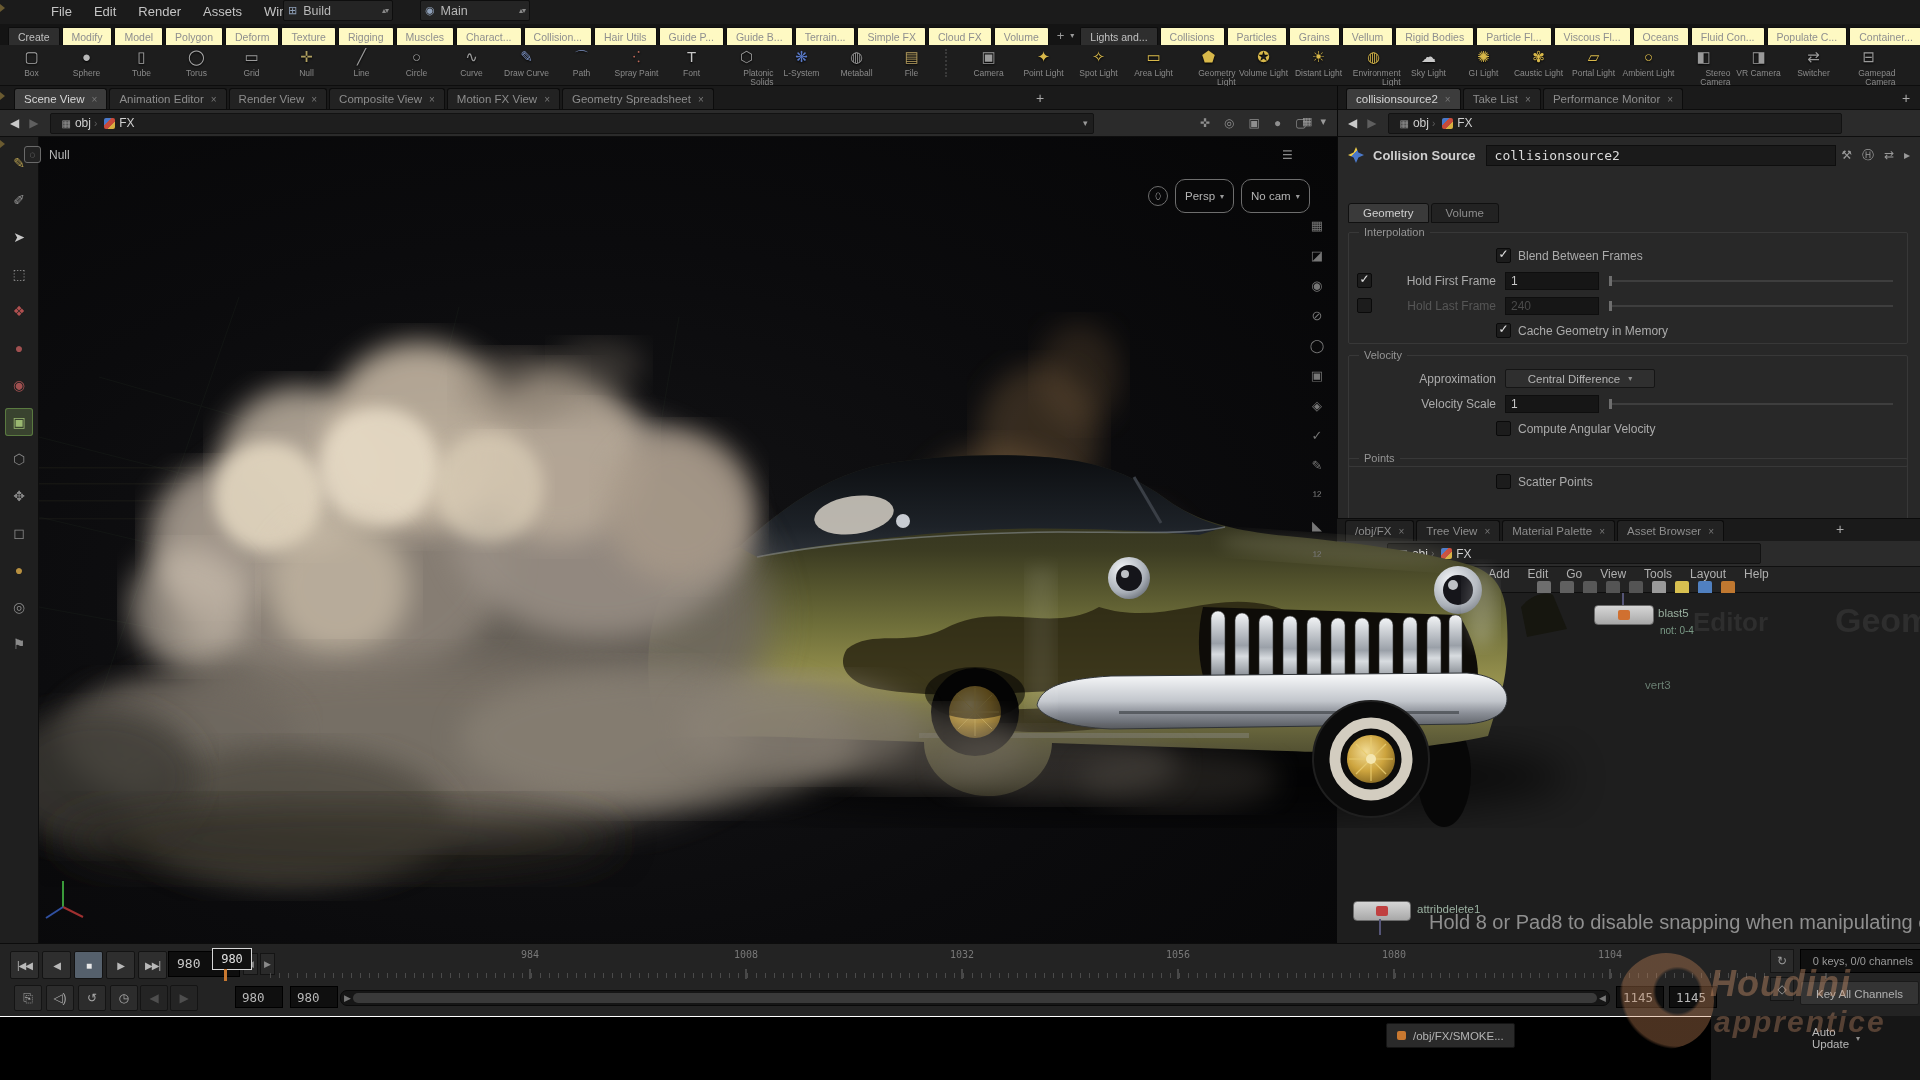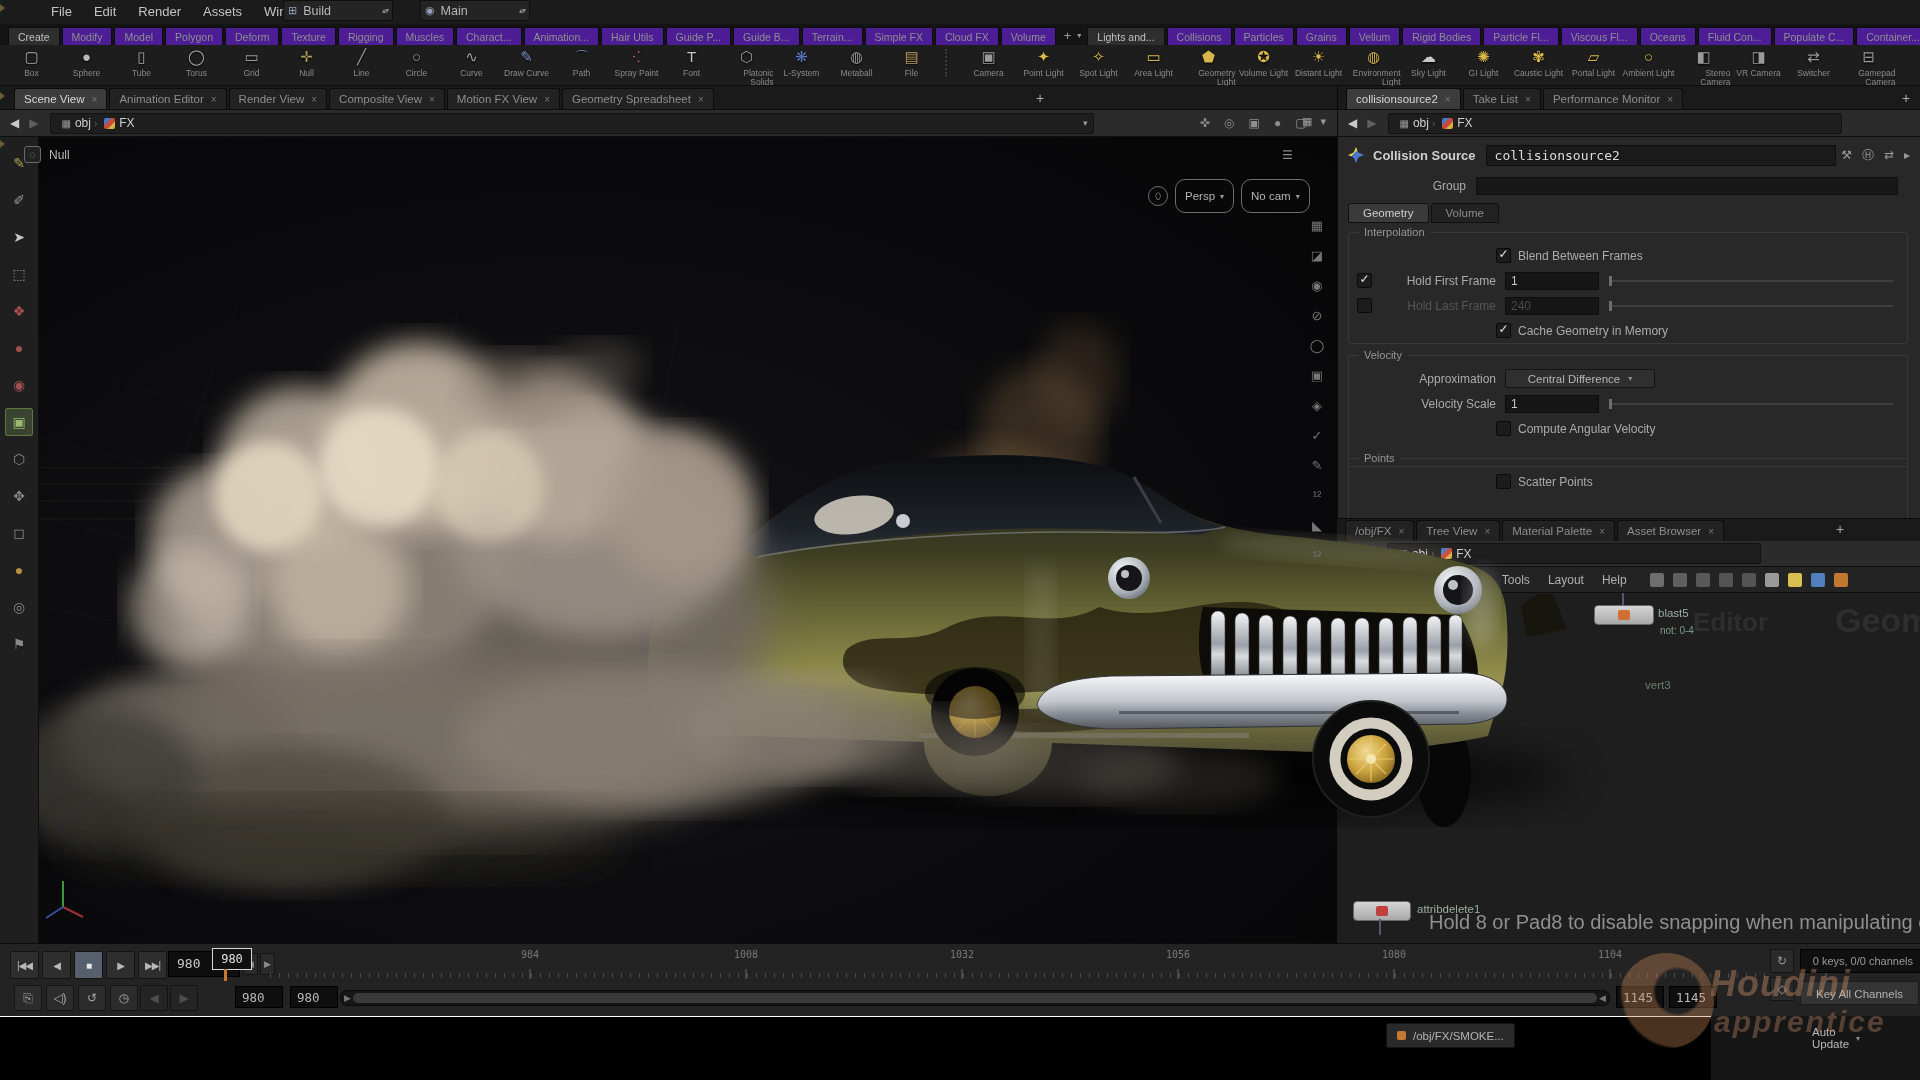--- a/index.html
+++ b/index.html
@@ -10,21 +10,21 @@
   .menubar{position:absolute;left:0;top:0;width:1920px;height:24px;background:#1b1b1b;border-bottom:1px solid #101010;display:flex;align-items:center;}
   .menus{display:flex;margin-left:40px;}
   .menu{padding:0 11px;font-size:13px;color:#c4c4c4;line-height:24px;cursor:default;}
   .combo{display:flex;align-items:center;height:19px;background:#242424;border:1px solid #0e0e0e;border-radius:2px;padding:0 4px;font-size:12.5px;color:#b8b8b8;}
   .combo .cicon{margin-right:6px;font-size:11px;color:#8fa0b8;}
   .combo .spin{margin-left:auto;font-size:8px;color:#888;letter-spacing:-1px;}
   #desktop-combo{position:absolute;left:283px;width:100px;}
   #main-combo{position:absolute;left:420px;width:100px;}
   
   .shelftabs{position:absolute;left:0;top:24px;width:1920px;height:21px;background:#141414;display:flex;align-items:flex-end;padding-left:8px;box-sizing:border-box;}
-  .stab{background:#4c1d95;color:#8f8f8f;font-size:10.5px;padding:3px 9px 2px;margin-right:2px;border-radius:2px 2px 0 0;border:1px solid #0d0d0d;border-bottom:none;white-space:nowrap;max-width:64px;overflow:hidden;text-overflow:ellipsis;}
+  .stab{background:#fef9c3;color:#8f8f8f;font-size:10.5px;padding:3px 9px 2px;margin-right:2px;border-radius:2px 2px 0 0;border:1px solid #0d0d0d;border-bottom:none;white-space:nowrap;max-width:64px;overflow:hidden;text-overflow:ellipsis;}
   .stab.active{background:#2e2e2e;color:#c0c0c0;}
   .shelfgap{display:flex;align-items:center;margin:0 6px 2px;color:#9a9a9a;}
   .shelfgap .plus{font-size:13px;margin-right:6px;}
   .shelfgap .car{font-size:8px;}
   .shelftools{position:absolute;left:0;top:45px;width:1920px;height:41px;background:#1d1d1d;border-bottom:1px solid #0d0d0d;display:flex;padding-left:4px;box-sizing:border-box;}
   .toolset{display:flex;}
   .tool{width:55px;display:flex;flex-direction:column;align-items:center;justify-content:flex-start;padding-top:2px;}
   .ticon{height:20px;font-size:15px;line-height:20px;color:#9a9a9a;text-shadow:0 1px 2px #000;}
   .tlabel{font-size:8.5px;line-height:8.5px;color:#8a8a8a;text-align:right;max-width:54px;margin-top:2px;}
   .toolgrip{width:8px;margin:4px 6px;border-left:2px dotted #3a3a3a;height:28px;}
@@ -98,21 +98,21 @@
   .prow .main-cb{display:none;}
   .prow.toggle{padding-left:147px;}
   .prow.toggle .main-cb{display:block;}
   .prow:not(.toggle) .tlabel2{display:none;}
   .prow:not(.menu) .pmenu{display:none;}
   .prow.disabled .plabel,.prow.disabled .tlabel2{color:#565656;}
   .prow.disabled .pfield{color:#4a4a4a;}
   
   .treetabs{position:absolute;left:1337px;top:518px;width:583px;height:23px;background:#1a1a1a;display:flex;align-items:flex-end;padding-left:8px;box-sizing:border-box;border-top:1px solid #0b0b0b;}
   .netpath{position:absolute;left:1337px;top:541px;width:583px;height:26px;background:#2b2b2b;display:flex;align-items:center;border-bottom:1px solid #101010;box-sizing:border-box;}
-  .netmenu{position:absolute;left:1337px;top:567px;width:583px;height:26px;background:#232323;display:flex;align-items:center;border-bottom:1px solid #0e0e0e;box-sizing:border-box;z-index:1;}
+  .netmenu{position:absolute;left:1337px;top:567px;width:583px;height:26px;background:#232323;display:flex;align-items:center;border-bottom:1px solid #0e0e0e;box-sizing:border-box;z-index:1;flex-direction:column;}
   .netmenu .nm{font-size:12px;color:#b0b0b0;padding:0 9px;}
   .netmenu .nticons{display:flex;gap:9px;margin-left:14px;}
   .ntic{width:14px;height:14px;border-radius:2px;}
   #network{position:absolute;left:1337px;top:593px;width:583px;height:350px;background:#1e1e1e;z-index:1;overflow:hidden;}
   .net-wm{position:absolute;font-weight:bold;color:#2e2e2e;}
   .nnode{position:absolute;height:18px;border-radius:4px;background:linear-gradient(#d6d6d6,#a8a8a8);border:1px solid #6a6a6a;display:flex;align-items:center;justify-content:center;}
   .nnode .flag{width:12px;height:10px;border-radius:2px;}
   .nlabel{position:absolute;font-size:11.5px;color:#9ab0a0;}
   .nbadge{position:absolute;font-size:10px;color:#7a9a86;text-align:right;}
   .nhint{position:absolute;left:92px;top:318px;font-size:20px;color:#8f8f8f;white-space:nowrap;z-index:2;}
@@ -190,21 +190,21 @@
     <div style="display:flex">
       <span class="stab active">Create</span>
         <span class="stab">Modify</span>
         <span class="stab">Model</span>
         <span class="stab">Polygon</span>
         <span class="stab">Deform</span>
         <span class="stab">Texture</span>
         <span class="stab">Rigging</span>
         <span class="stab">Muscles</span>
         <span class="stab">Charact...</span>
-        <span class="stab">Animation...</span>
+        <span class="stab">Collision...</span>
         <span class="stab">Hair Utils</span>
         <span class="stab">Guide P...</span>
         <span class="stab">Guide B...</span>
         <span class="stab">Terrain...</span>
         <span class="stab">Simple FX</span>
         <span class="stab">Cloud FX</span>
         <span class="stab">Volume</span>
     </div>
     <div class="shelfgap">
       <span class="plus">+</span>
@@ -499,24 +499,20 @@
 
   <div id="rightpanel">
     <div class="nodeheader">
       <span class="nicon"></span>
       <span class="ntype">Collision Source</span>
       <span class="nname">collisionsource2</span>
       <span class="hic">⚒</span>
       <span class="hic">Ⓗ</span>
       <span class="hic">⇄</span>
       <span class="hic" style="margin-right:10px">▸</span>
-    </div>
-    <div class="grouprow">
-      <span class="gl">Group</span>
-      <span class="gf"></span>
     </div>
     <div class="subtabs">
       <span class="subtab active">Geometry</span>
         <span class="subtab">Volume</span>
     </div>
 
     <div class="psection" id="sec-interp">
       <span class="ptitle">Interpolation</span>
       <div>
         <div class="prow checked toggle">

